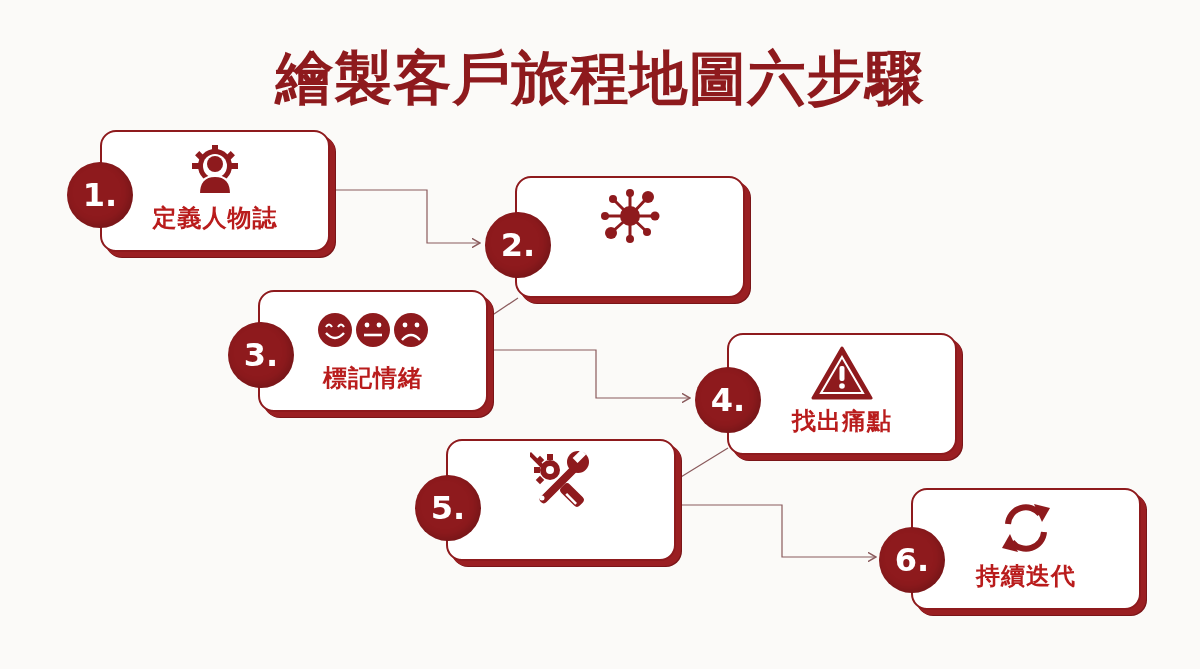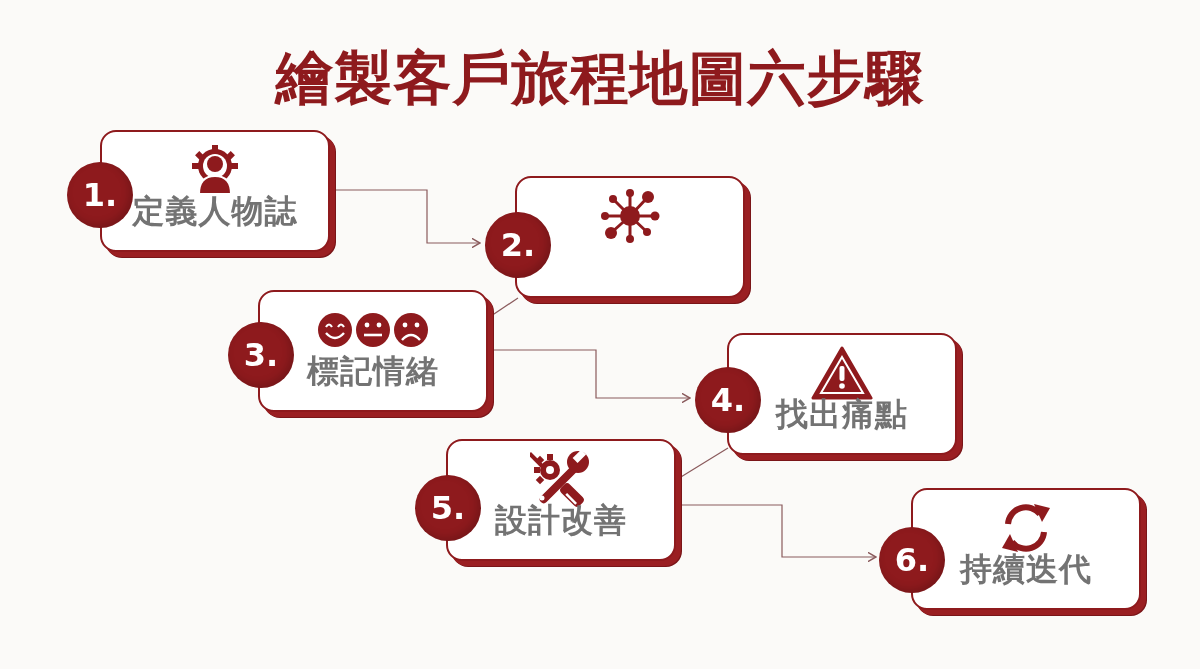--- a/index.html
+++ b/index.html
@@ -17,21 +17,21 @@
     position:absolute; width:230px; height:122px; box-sizing:border-box;
     background:#ffffff; border:2.5px solid #8e1a1d; border-radius:16px;
     box-shadow: 5px 5px 0 0 #9a1f22, 6px 6px 0 0 #7a1518;
   }
   .card .icon {
     position:absolute; left:0; right:0; top:12px; height:52px;
     display:flex; justify-content:center; align-items:center;
   }
   .card .label {
     position:absolute; left:0; right:0; bottom:16px; text-align:center;
-    font-size:32px; font-weight:bold; color:#737373; letter-spacing:1px;
+    font-size:24px; font-weight:bold; color:#b91c1c; letter-spacing:1px;
   }
   .num {
     position:absolute; width:66px; height:66px; border-radius:50%;
     background:#8e1a1d; color:#ffffff; font-weight:bold; font-size:32px;
     display:flex; align-items:center; justify-content:center;
     box-shadow: inset -3px -3px 8px rgba(0,0,0,0.18);
   }
 </style>
 </head>
 <body>
@@ -161,21 +161,20 @@
 
         <rect x="26" y="8" width="8" height="54" rx="4" transform="rotate(45 30 35)"></rect>
         <circle cx="48" cy="14" r="11"></circle>
       </g>
       <circle cx="20" cy="22" r="4" fill="#fff"></circle>
       <rect x="46" y="2" width="7" height="12" fill="#fff" transform="rotate(45 49 8)"></rect>
       <circle cx="12" cy="50" r="2.5" fill="#fff"></circle>
       <rect x="40" y="44" width="2.5" height="14" fill="#fff" transform="rotate(-45 41 51)"></rect>
     </svg>
   </div>
-  <div class="label">設計改善</div>
 </div>
 <div class="num" style="left:415px;top:475px;">5.</div>
 
 <div class="card" style="left:911px;top:488px;">
   <div class="icon">
     <svg width="56" height="56" viewBox="0 0 56 56">
       <g fill="none" stroke="#8e1a1d" stroke-width="6">
         <path d="M10,24 A18,18 0 0 1 42,14"></path>
         <path d="M46,32 A18,18 0 0 1 14,42"></path>
       </g>

